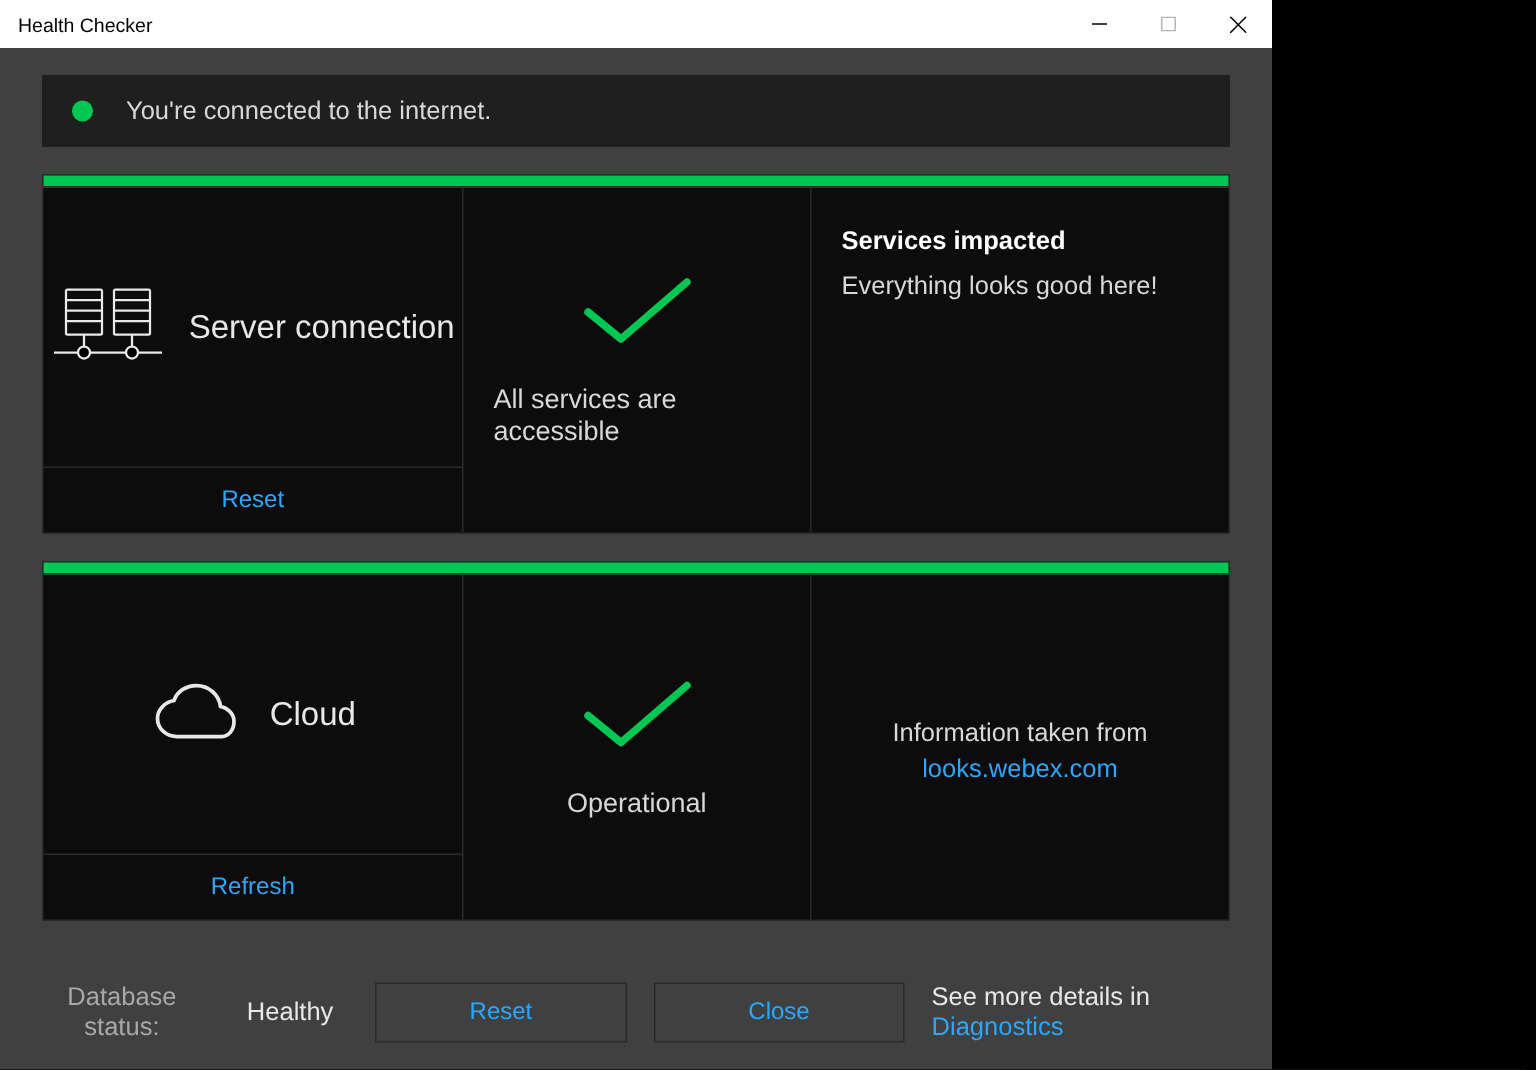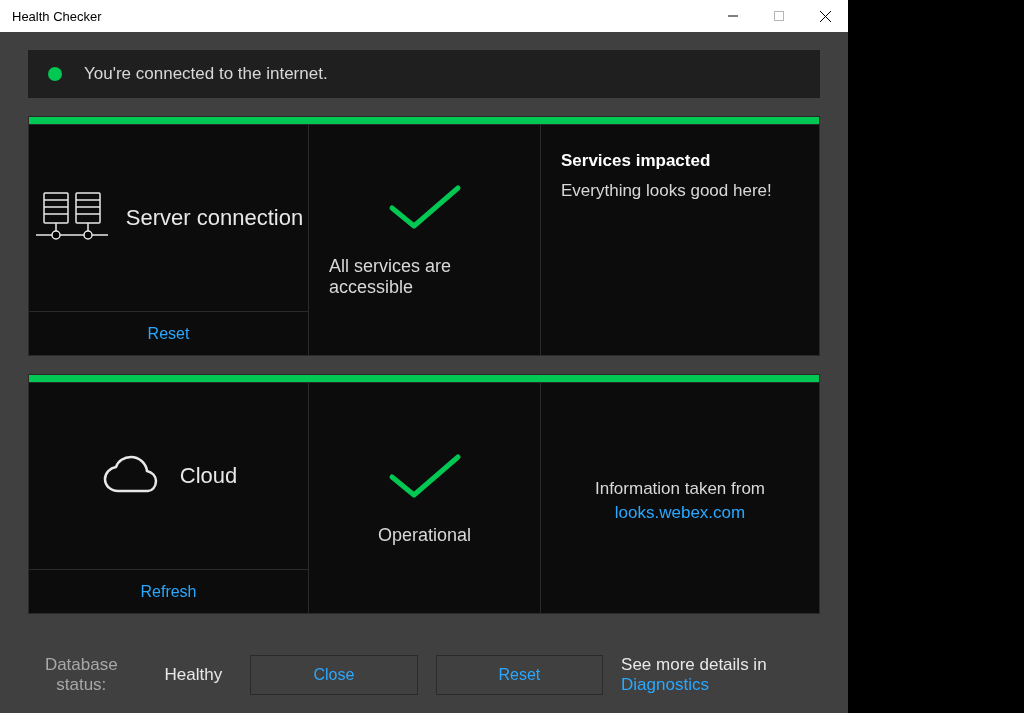--- a/index.html
+++ b/index.html
@@ -131,21 +131,21 @@
             <div class="right-body">Information taken from</div>
             <div class="right-link">looks.webex.com</div>
           </div>
         </div>
       </div>
     </div>
 
     <div class="footer">
       <span class="footer-label">Database status:</span>
       <span class="footer-value">Healthy</span>
+      <div class="footer-btn">Reset</div>
       <div class="footer-btn">Close</div>
-      <div class="footer-btn">Reset</div>
       <div class="footer-right">
         <span>See more details in </span><span class="link">Diagnostics</span>
       </div>
     </div>
 
   </div>
 </div>
 
 </body></html>

